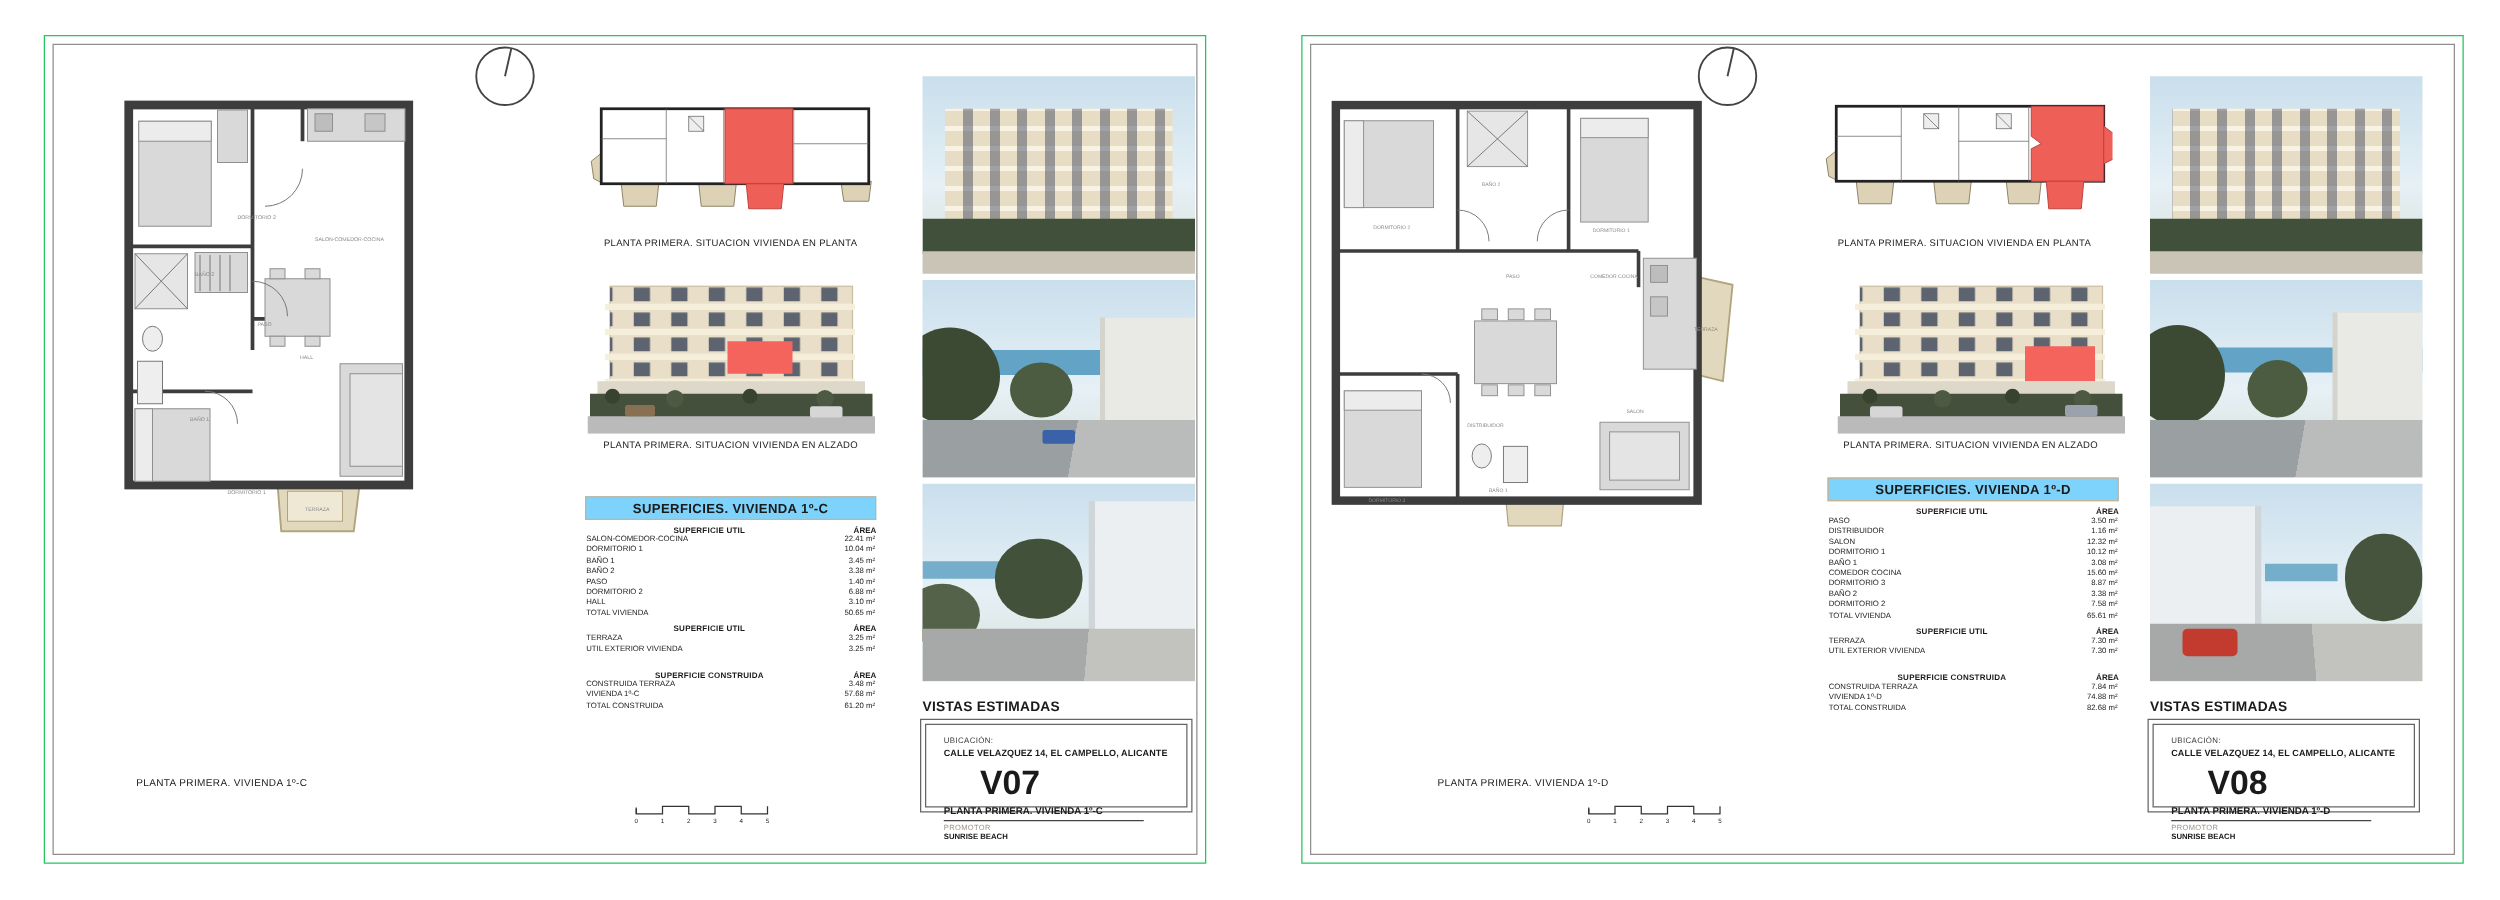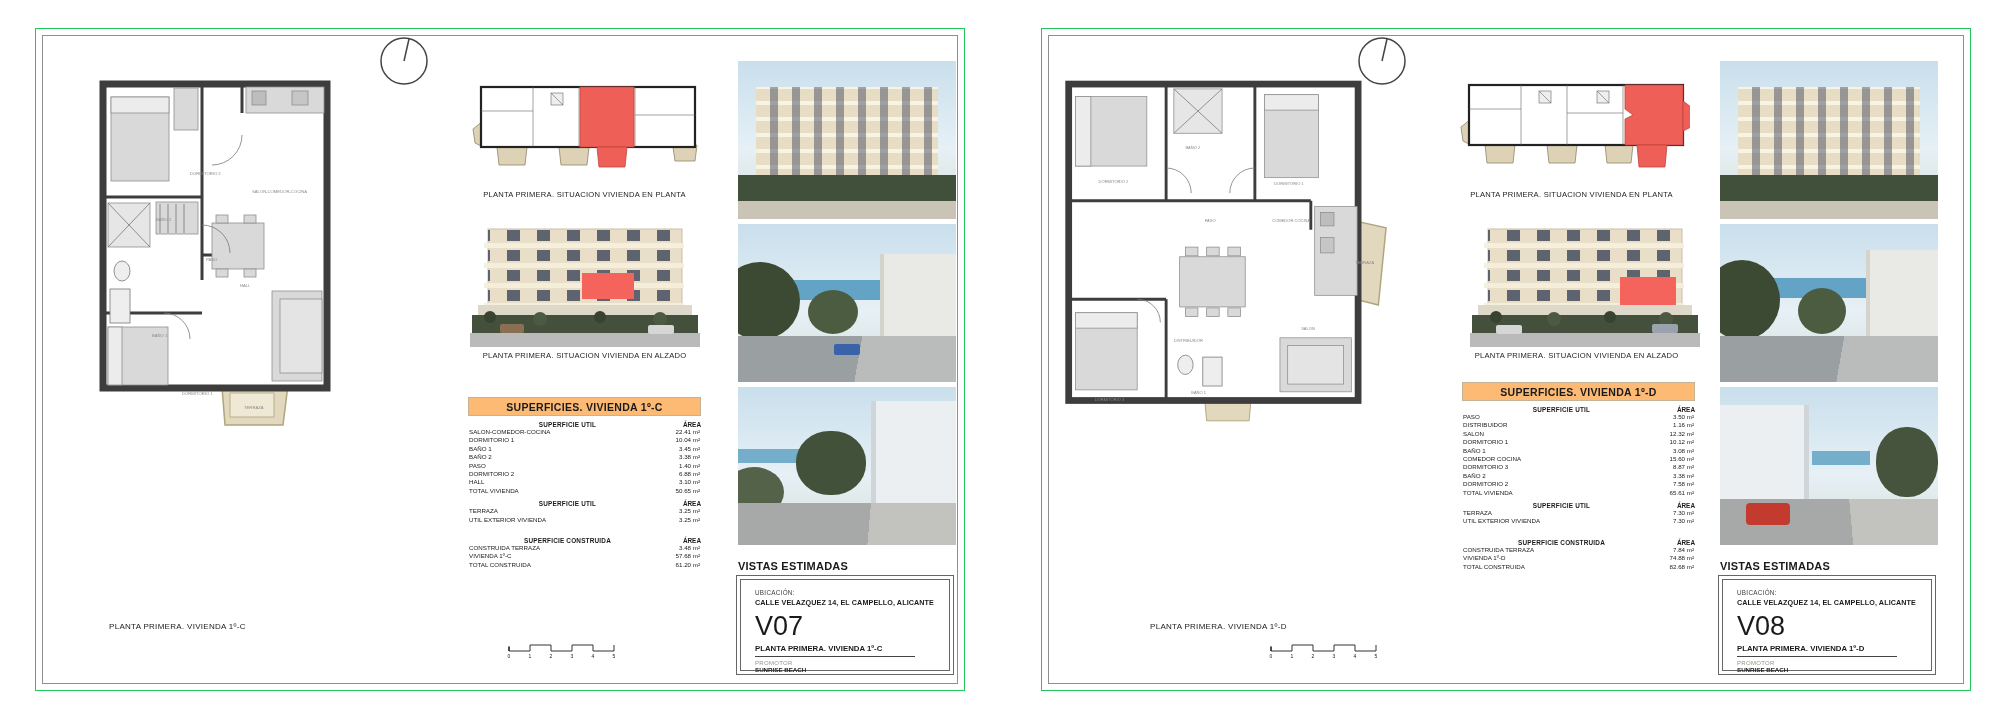--- a/index.html
+++ b/index.html
@@ -34,48 +34,48 @@
   .elevation{width:230px;height:122px;}
   .sheet1 .elevation{left:434px;top:196px;}
   .sheet2 .elevation{left:428px;top:196px;}
   .sheet1 .cap-alzado{left:432px;top:322px;width:233px;text-align:center;}
   .sheet2 .cap-alzado{left:413px;top:322px;width:243px;text-align:center;}
 
   
   .surf-table{width:233px;}
   .sheet1 .surf-table{left:432px;top:368px;}
   .sheet2 .surf-table{left:420px;top:353px;}
-  .tbl-title{background:#fdba74;border:1px solid #c6b394;font-weight:bold;font-size:10.5px;
+  .tbl-title{background:#7dd3fc;border:1px solid #c6b394;font-weight:bold;font-size:10.5px;
              text-align:center;padding:3px 0 2px 0;letter-spacing:.3px;}
   .tbl-head{display:flex;font-weight:bold;font-size:6.4px;margin-top:5px;}
   .tbl-head .h-label{flex:1;text-align:center;letter-spacing:.2px;}
   .tbl-head .h-area{width:34px;text-align:right;}
   .tbl-row{display:flex;justify-content:space-between;font-size:6.2px;line-height:8.4px;padding:0 1px;}
   .tbl-section:nth-child(3){margin-top:13px;}
 
   
   .photos{top:32px;width:218px;}
   .sheet1 .photos{left:702px;}
   .sheet2 .photos{left:678px;}
   .photo{position:relative;width:218px;height:158px;margin-bottom:5px;overflow:hidden;
          background:linear-gradient(#c9dfec 0%,#e6f0f6 55%,#d8dfd6 100%);}
   .ph-shape{position:absolute;}
 
   .vistas{font-weight:bold;font-size:11px;letter-spacing:.2px;}
   .sheet1 .vistas{left:702px;top:531px;}
   .sheet2 .vistas{left:678px;top:531px;}
 
   
-  .tblock{width:218px;height:100px;border:1px solid #666;padding:3px;box-sizing:border-box;}
+  .tblock{width:218px;height:75px;border:1px solid #666;padding:3px;box-sizing:border-box;}
   .sheet1 .tblock{left:700px;top:546px;}
   .sheet2 .tblock{left:676px;top:546px;}
   .tblock-inner{border:1px solid #666;width:100%;height:100%;box-sizing:border-box;padding:9px 0 0 14px;}
   .tb-ub{font-size:6.3px;color:#3a3a3a;letter-spacing:.3px;}
   .tb-addr{font-size:7.2px;font-weight:bold;margin-top:2px;letter-spacing:.1px;}
-  .tb-code{font-size:27px;font-weight:normal;margin-top:6px;line-height:26px;}
+  .tb-code{font-size:27px;font-weight:bold;margin-top:6px;line-height:26px;margin-left:29px;}
   .tb-plan{font-size:7.8px;font-weight:bold;margin-top:5px;padding-bottom:3px;border-bottom:1px solid #444;width:160px;}
   .tb-prom-label{font-size:6px;color:#9a9186;margin-top:3px;letter-spacing:.3px;}
   .tb-prom{font-size:6.2px;font-weight:bold;}
 
   .plan-caption{font-size:8px;letter-spacing:.3px;}
   .sheet1 .plan-caption{left:73px;top:593px;}
   .sheet2 .plan-caption{left:108px;top:593px;}
 
   .disclaimer{left:15px;top:620px;width:352px;font-size:7.2px;font-weight:bold;line-height:9.6px;color:#111;}
 

